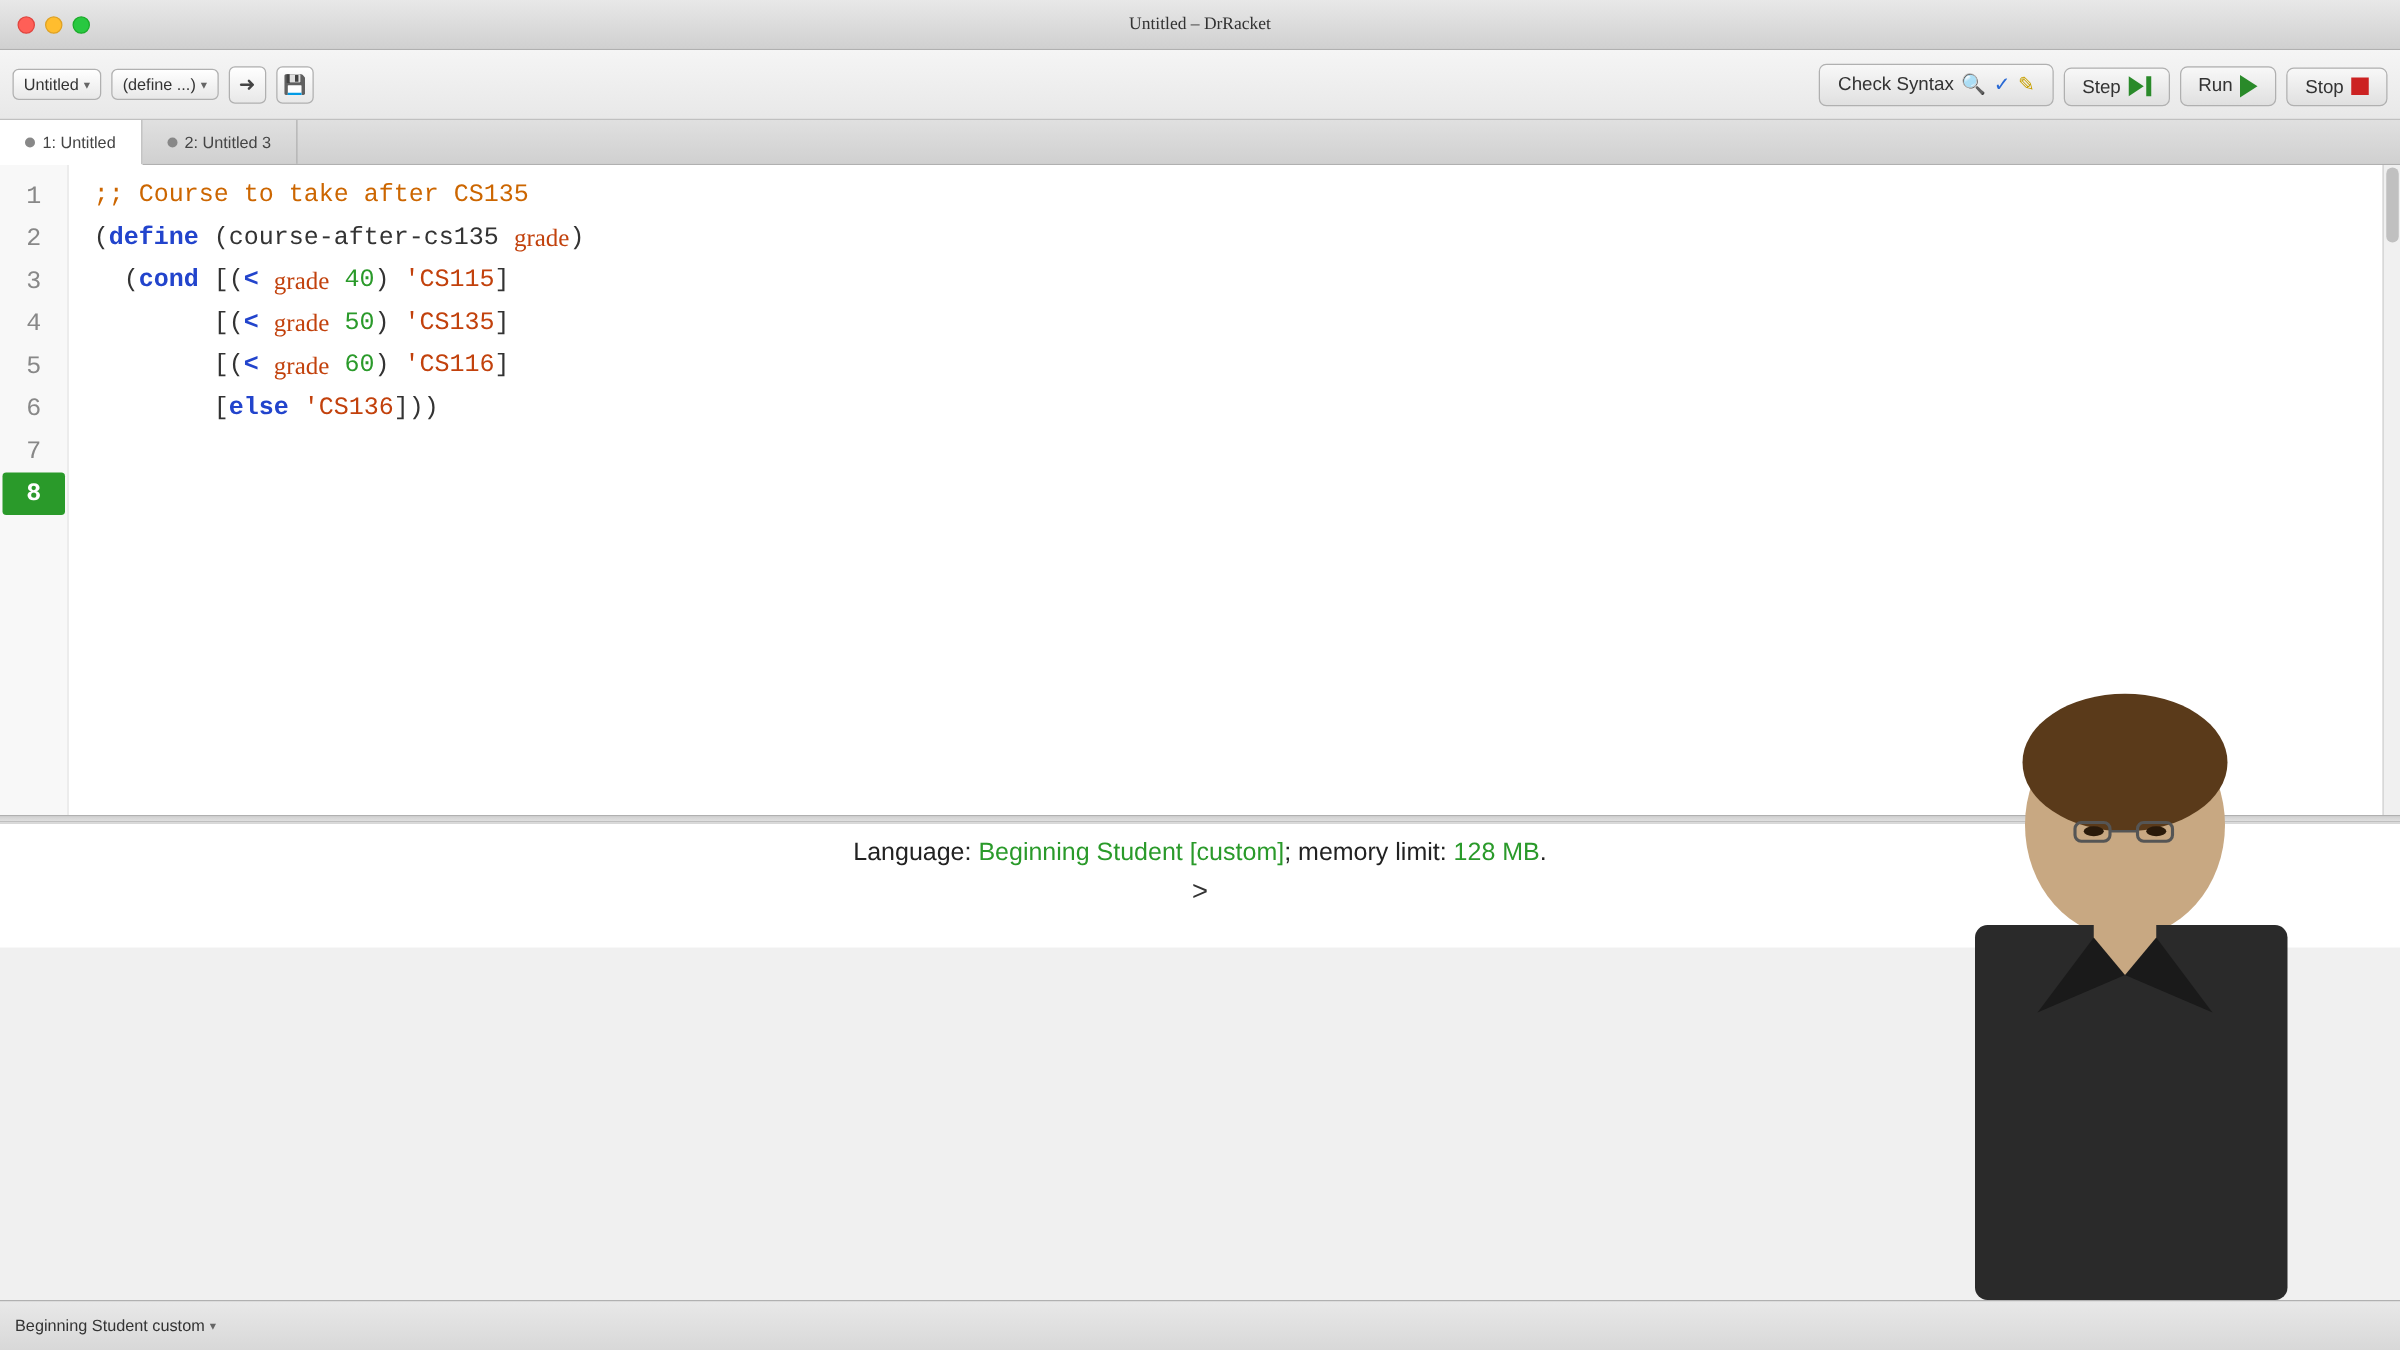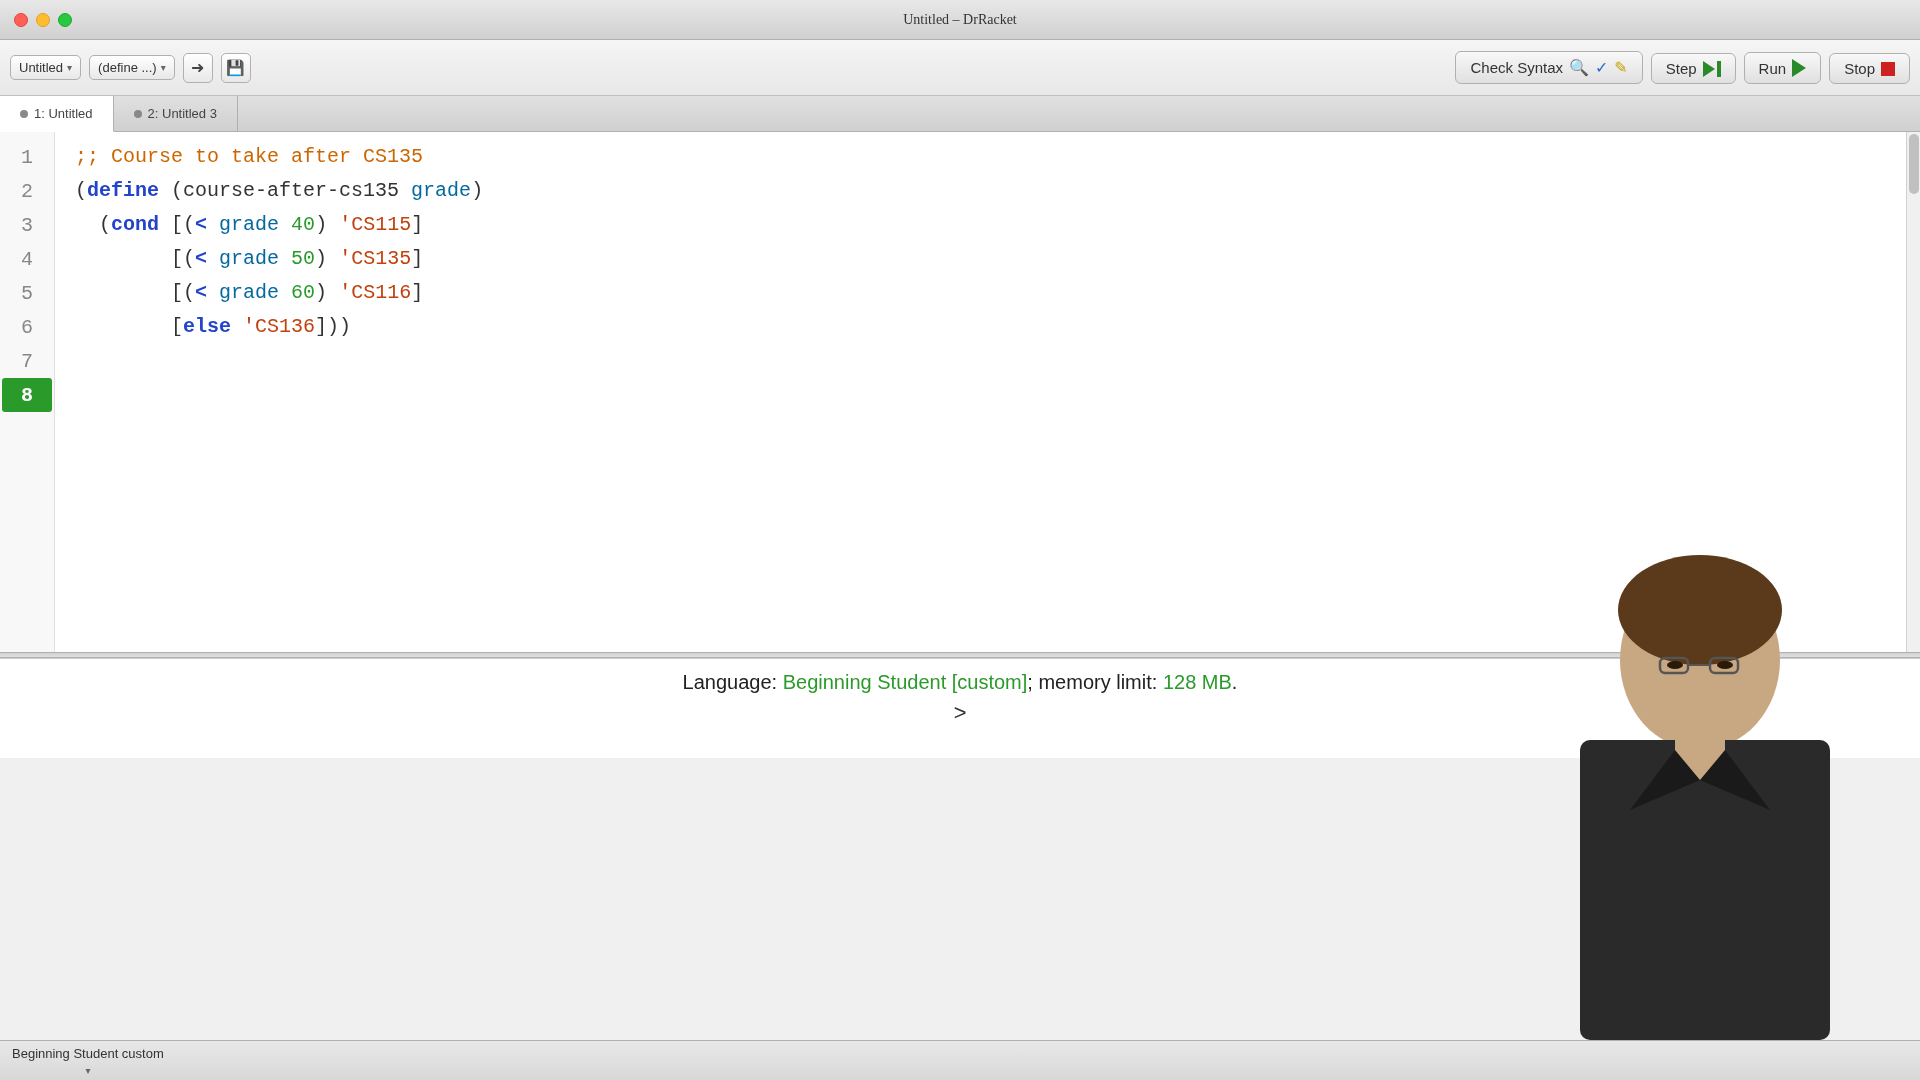--- a/index.html
+++ b/index.html
@@ -188,21 +188,21 @@
       display: flex;
       align-items: center;
       white-space: pre;
     }
 
     
     .c-comment { color: #cc6600; font-weight: normal; }
     .c-paren { color: #333; }
     .c-keyword { color: #2244cc; font-weight: bold; }
     .c-funcname { color: #333; }
-    .c-param { color: #0369a1; }
+    .c-param { color: #c2410c; font-family: Liberation Serif, serif; }
     .c-number { color: #2a9a2a; }
     .c-symbol { color: #c2410c; }
 
     
     #divider {
       height: 6px;
       background: linear-gradient(to bottom, #d0d0d0, #e0e0e0);
       border-top: 1px solid #b0b0b0;
       border-bottom: 1px solid #b0b0b0;
       cursor: row-resize;
@@ -244,21 +244,20 @@
       align-items: center;
       padding: 0 12px;
       font-size: 13px;
       color: #333;
     }
     .status-dropdown {
       display: flex;
       align-items: center;
       gap: 4px;
       cursor: pointer;
-      flex-direction: column;
     }
     .status-arrow { font-size: 10px; color: #666; }
 
     
     #person-overlay {
       position: absolute;
       right: 0;
       bottom: 40px;
       width: 450px;
       height: 500px;

